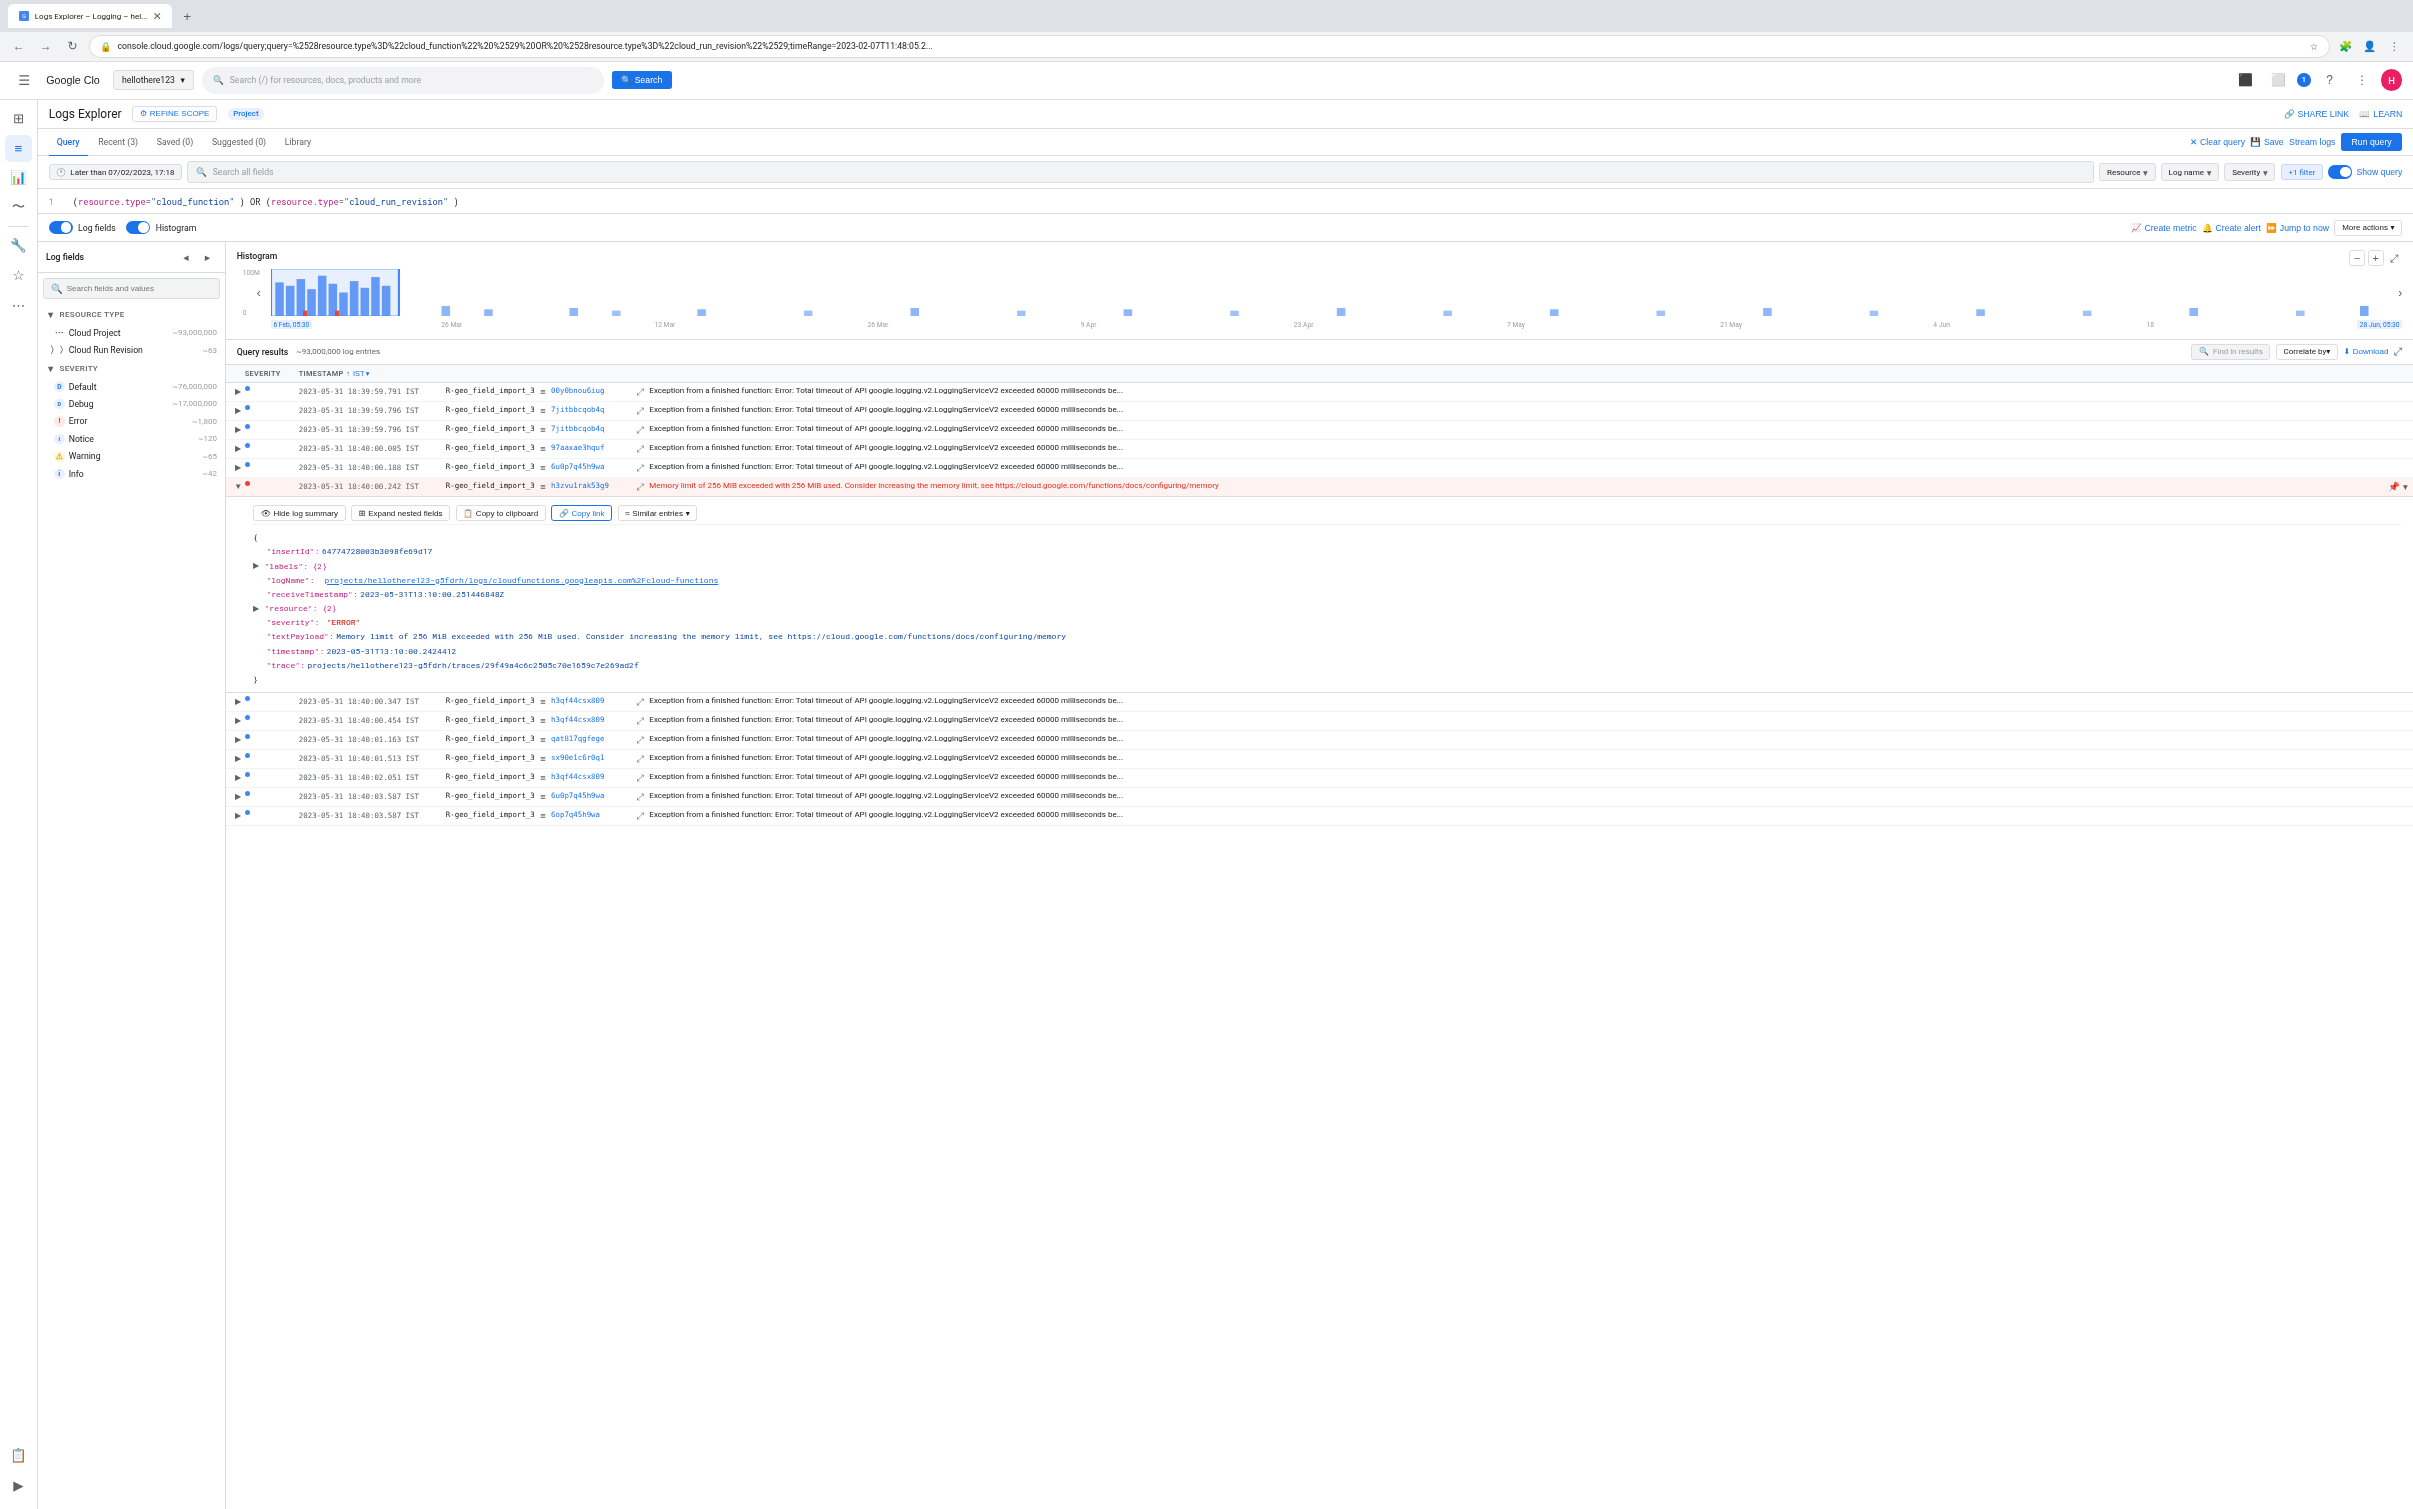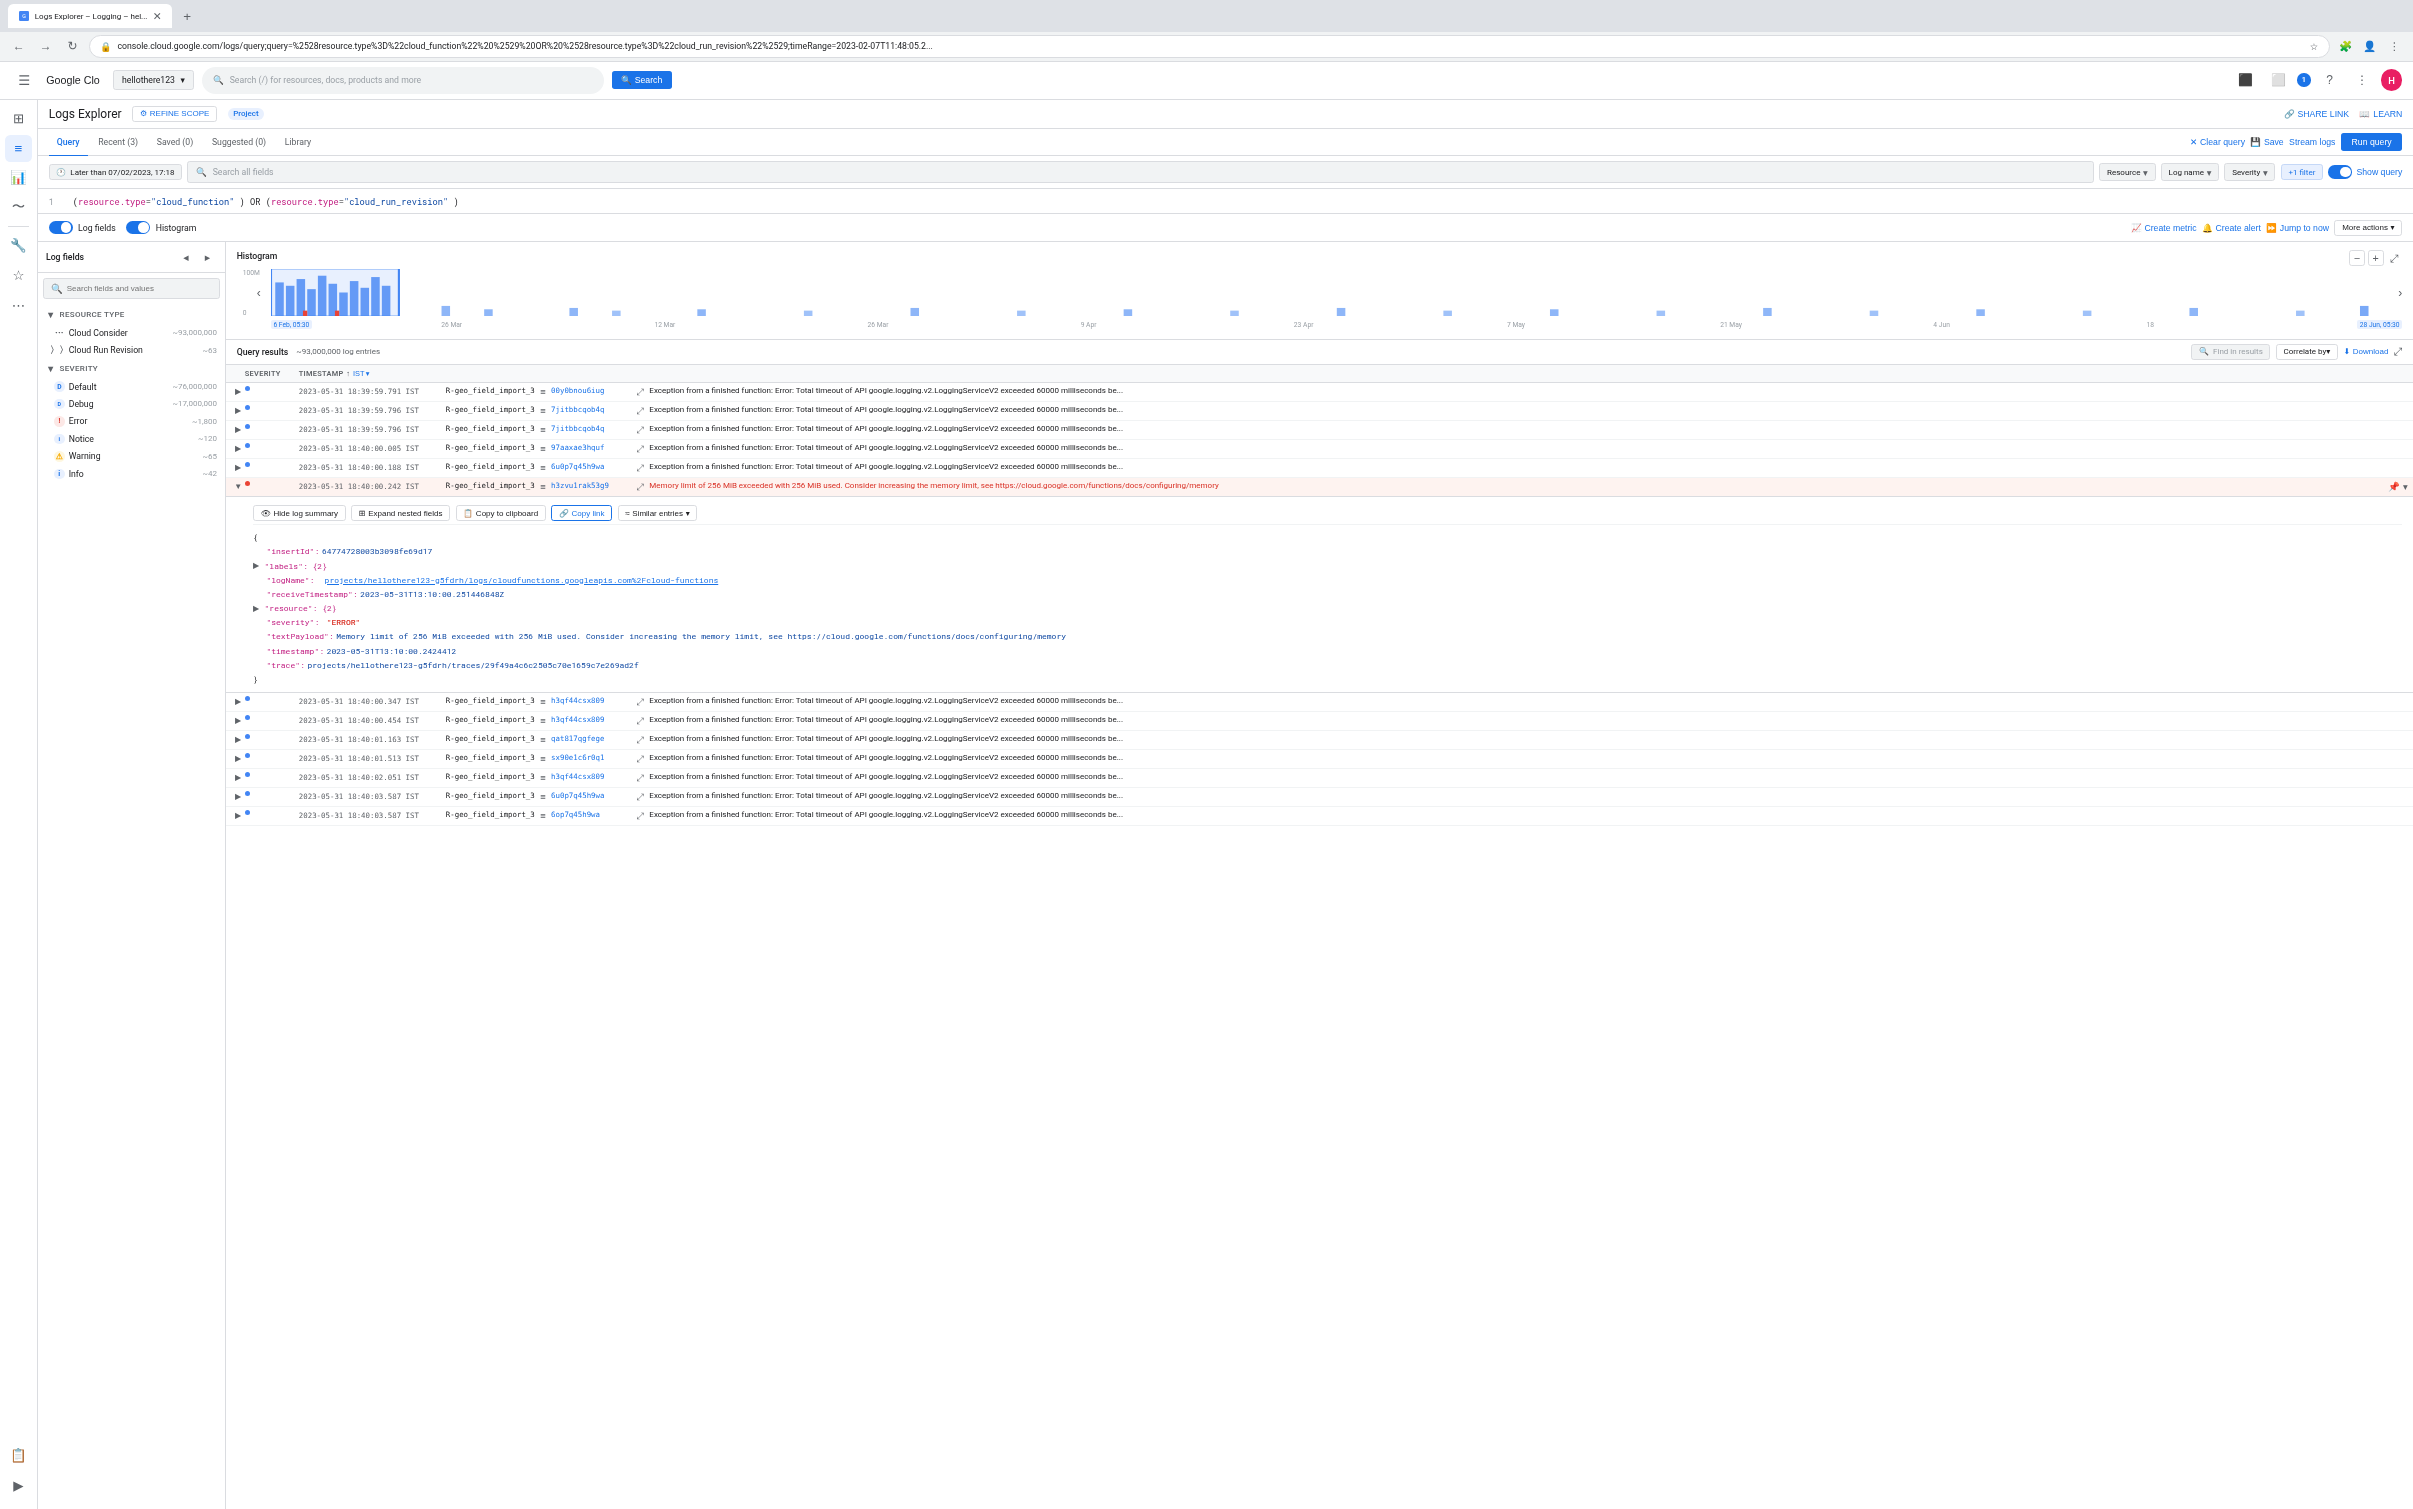--- a/index.html
+++ b/index.html
@@ -406,21 +406,21 @@
 
         <div class="fields-section">
 
           <div class="section-header">
             <span class="section-chevron">▼</span>
             <span>RESOURCE TYPE</span>
           </div>
           <div class="field-item">
             <span class="field-icon cloud">···</span>
             <span class="field-item-label">
-              <span>Cloud Consider</span>
+              <span>Cloud Project</span>
             </span>
             <span class="field-count">~93,000,000</span>
           </div>
           <div class="field-item">
             <span class="field-icon cloud">〉〉</span>
             <span class="field-item-label">
               <span>Cloud Run Revision</span>
             </span>
             <span class="field-count">~63</span>
           </div>

